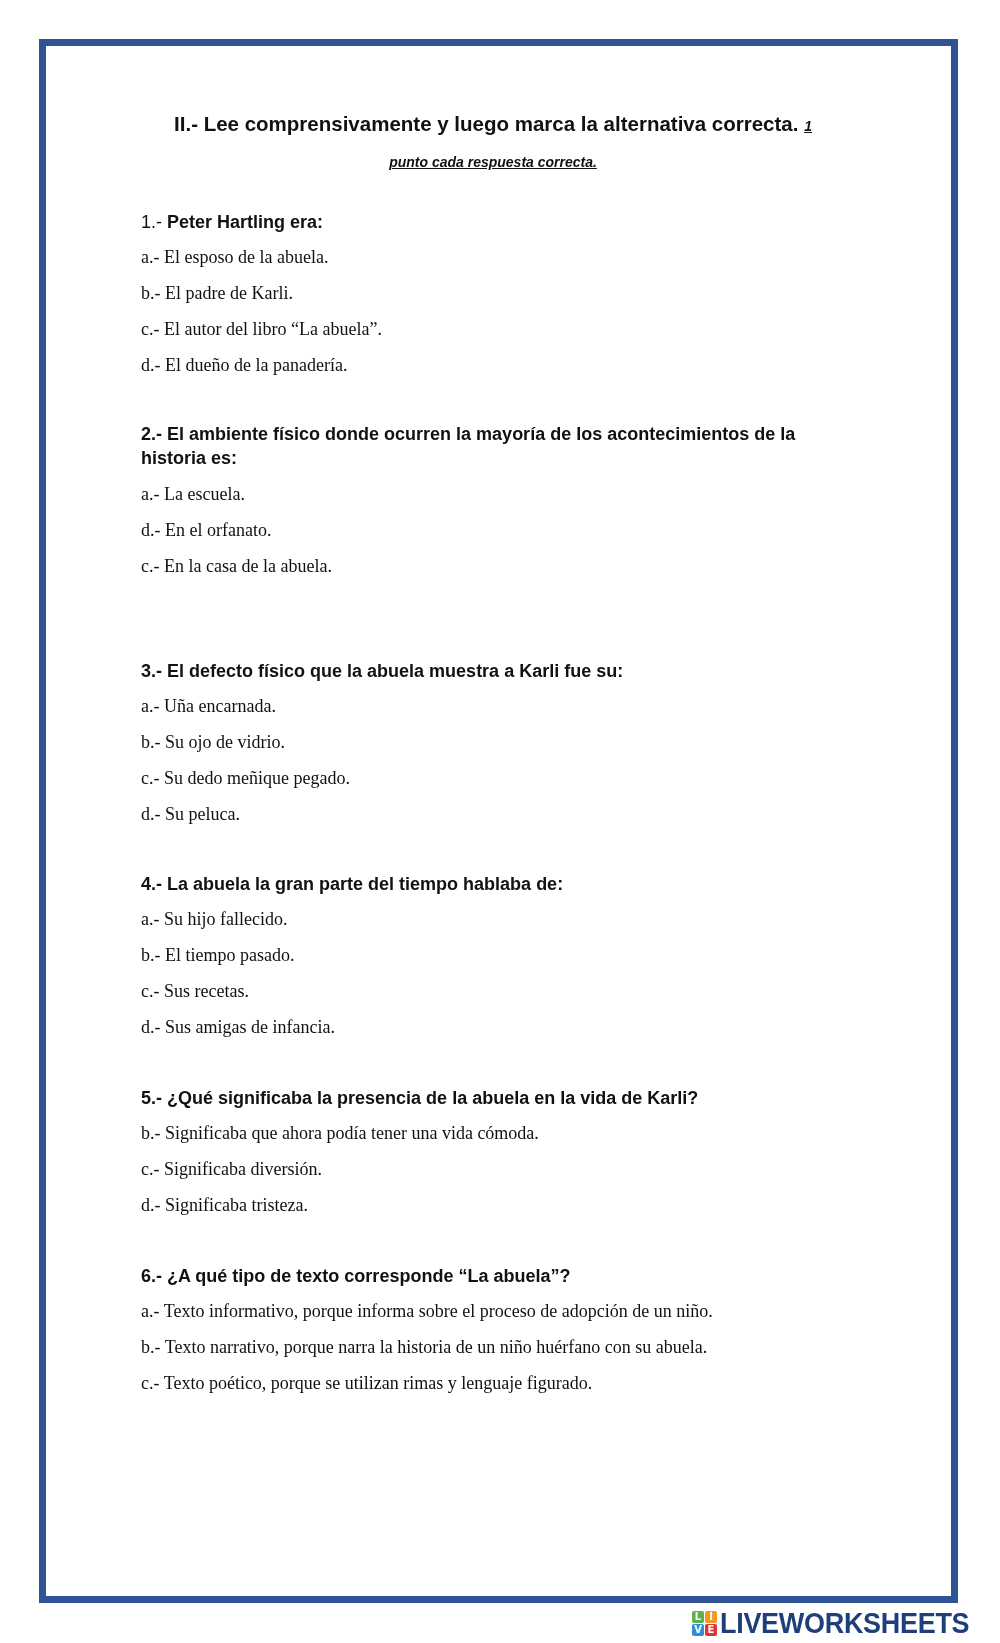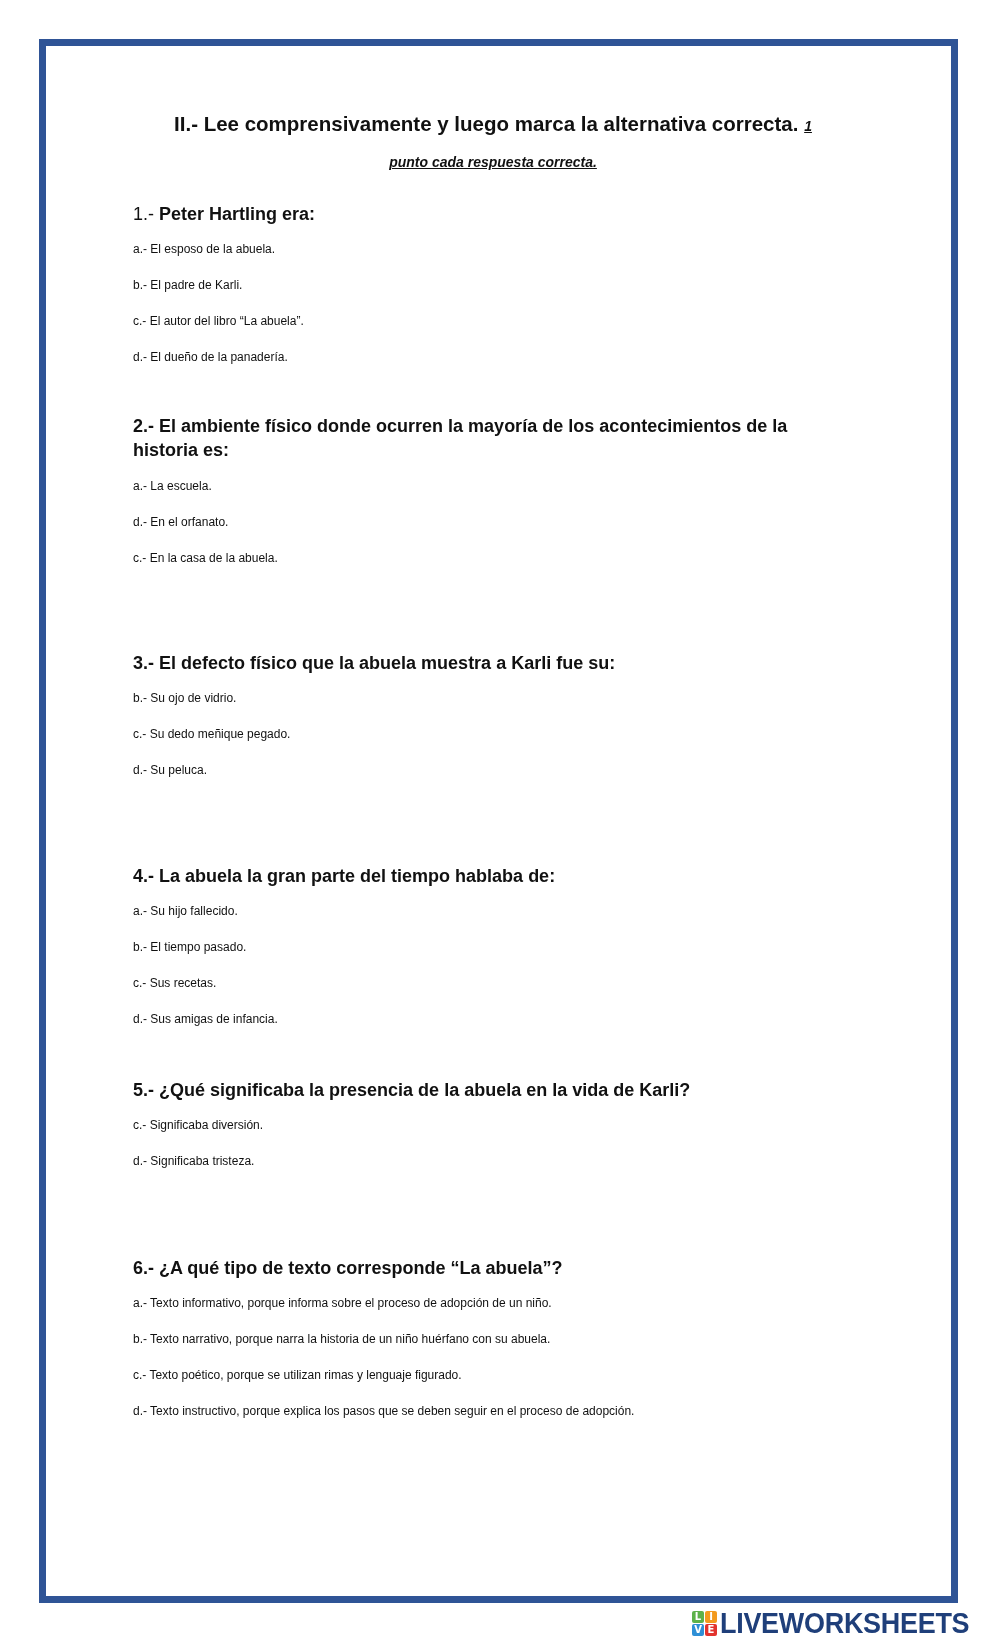--- a/index.html
+++ b/index.html
@@ -3,24 +3,24 @@
 <meta charset="utf-8">
 <style>
   html, body { margin: 0; padding: 0; background: #ffffff; }
   body { width: 1000px; height: 1643px; position: relative; overflow: hidden;
          font-family: "Liberation Sans", sans-serif; color: #111; }
   .frame { position: absolute; left: 39px; top: 39px; width: 905px; height: 1550px;
            border: 7px solid #2F5496; box-sizing: content-box; }
   .content { position: absolute; left: 133px; top: 112px; width: 720px; }
   .heading { font-size: 20.5px; font-weight: bold; line-height: 24px; margin: 0; text-align: center; }
   .heading .points { font-size: 14px; font-style: italic; text-decoration: underline; font-weight: bold; }
-  .q { margin: 0; }
+  .q { margin: 8px; }
   .q-title { font-size: 18px; line-height: 24px; margin: 0 0 11px 0; }
   .q-title b { font-weight: bold; }
-  .opt { font-size: 12px; line-height: 24px; margin: 0 0 12px 0; }
+  .opt { font-size: 18px; line-height: 24px; margin: 0 0 12px 0; font-family: Liberation Serif, serif; }
   .logo { position: absolute; left: 692px; top: 1608px; display: flex; align-items: center; }
   .tiles { display: grid; grid-template-columns: 12px 12px; grid-template-rows: 12px 12px; gap: 1px; margin-right: 3px; }
   .tile { font: bold 10px/12px "DejaVu Sans", sans-serif; color: #fff; text-align: center; border-radius: 2px; }
   .logo-text { font: bold 29px/30px "Liberation Sans", sans-serif; color: #1F3F7A; letter-spacing: -0.3px; transform: scaleX(0.93); transform-origin: left; }
 </style>
 </head>
 <body>
 
 <div class="frame"></div>
 
@@ -52,20 +52,21 @@
     <p class="opt">a.- La escuela.</p>
     <p class="opt">d.- En el orfanato.</p>
     <p class="opt">c.- En la casa de la abuela.</p>
   </div>
 
   <div class="q" style="position:absolute;top:539px;">
     <p class="q-title">
       <b>3.-</b>
       <b>El defecto físico que la abuela muestra a Karli fue su:</b>
     </p>
+    <p class="opt">a.- Uña encarnada.</p>
     <p class="opt">b.- Su ojo de vidrio.</p>
     <p class="opt">c.- Su dedo meñique pegado.</p>
     <p class="opt">d.- Su peluca.</p>
   </div>
 
   <div class="q" style="position:absolute;top:752px;">
     <p class="q-title">
       <b>4.-</b>
       <b>La abuela la gran parte del tiempo hablaba de:</b>
     </p>
@@ -73,33 +74,33 @@
     <p class="opt">b.- El tiempo pasado.</p>
     <p class="opt">c.- Sus recetas.</p>
     <p class="opt">d.- Sus amigas de infancia.</p>
   </div>
 
   <div class="q" style="position:absolute;top:966px;width:720px;">
     <p class="q-title">
       <b>5.-</b>
       <b>¿Qué significaba la presencia de la abuela en la vida de Karli?</b>
     </p>
+    <p class="opt">b.- Significaba que ahora podía tener una vida cómoda.</p>
     <p class="opt">c.- Significaba diversión.</p>
     <p class="opt">d.- Significaba tristeza.</p>
   </div>
 
   <div class="q" style="position:absolute;top:1144px;width:690px;">
     <p class="q-title">
       <b>6.-</b>
       <b>¿A qué tipo de texto corresponde “La abuela”?</b>
     </p>
     <p class="opt">a.- Texto informativo, porque informa sobre el proceso de adopción de un niño.</p>
     <p class="opt">b.- Texto narrativo, porque narra la historia de un niño huérfano con su abuela.</p>
     <p class="opt">c.- Texto poético, porque se utilizan rimas y lenguaje figurado.</p>
-    <p class="opt">d.- Texto instructivo, porque explica los pasos que se deben seguir en el proceso de adopción.</p>
   </div>
 </div>
 
 <div class="logo">
   <div class="tiles">
     <span class="tile" style="background:#5DB14A">L</span>
     <span class="tile" style="background:#F39A1E">I</span>
     <span class="tile" style="background:#2E8FD6">V</span>
     <span class="tile" style="background:#E2332E">E</span>
   </div>

